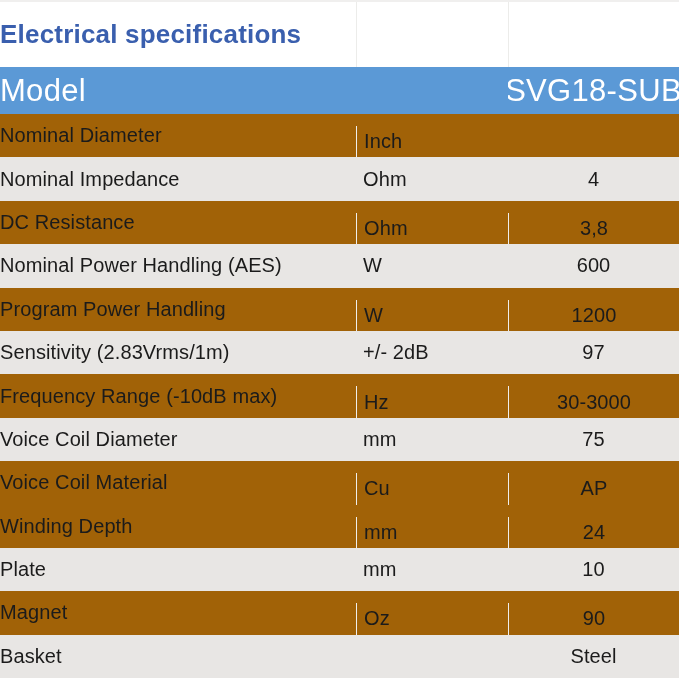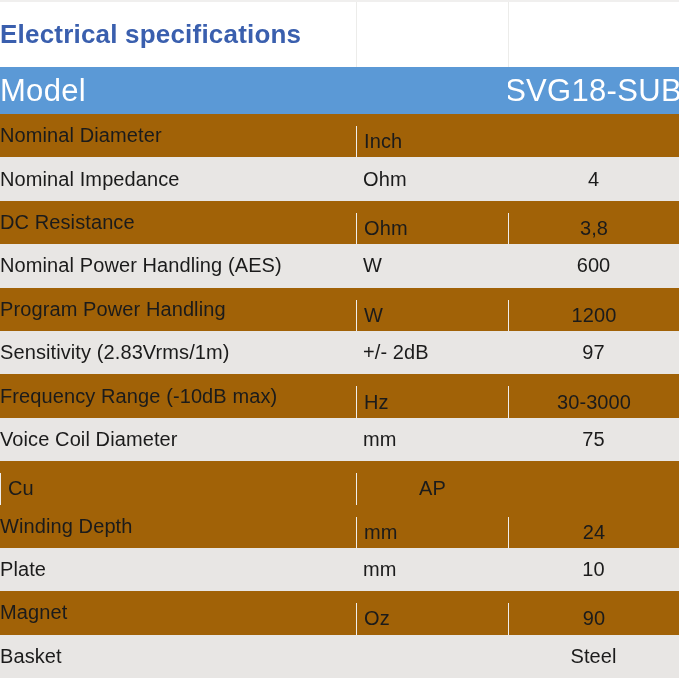--- a/index.html
+++ b/index.html
@@ -113,20 +113,21 @@
         <div class="cell c1">Frequency Range (-10dB max)</div>
         <div class="cell c2">Hz</div>
         <div class="cell c3">30-3000</div>
       </div>
       <div class="grid row shade">
         <div class="cell c1">Voice Coil Diameter</div>
         <div class="cell c2">mm</div>
         <div class="cell c3">75</div>
       </div>
       <div class="grid row plain">
+        <div class="cell c1">Voice Coil Material</div>
         <div class="cell c2">Cu</div>
         <div class="cell c3">AP</div>
       </div>
       <div class="grid row plain">
         <div class="cell c1">Winding Depth</div>
         <div class="cell c2">mm</div>
         <div class="cell c3">24</div>
       </div>
       <div class="grid row shade">
         <div class="cell c1">Plate</div>

